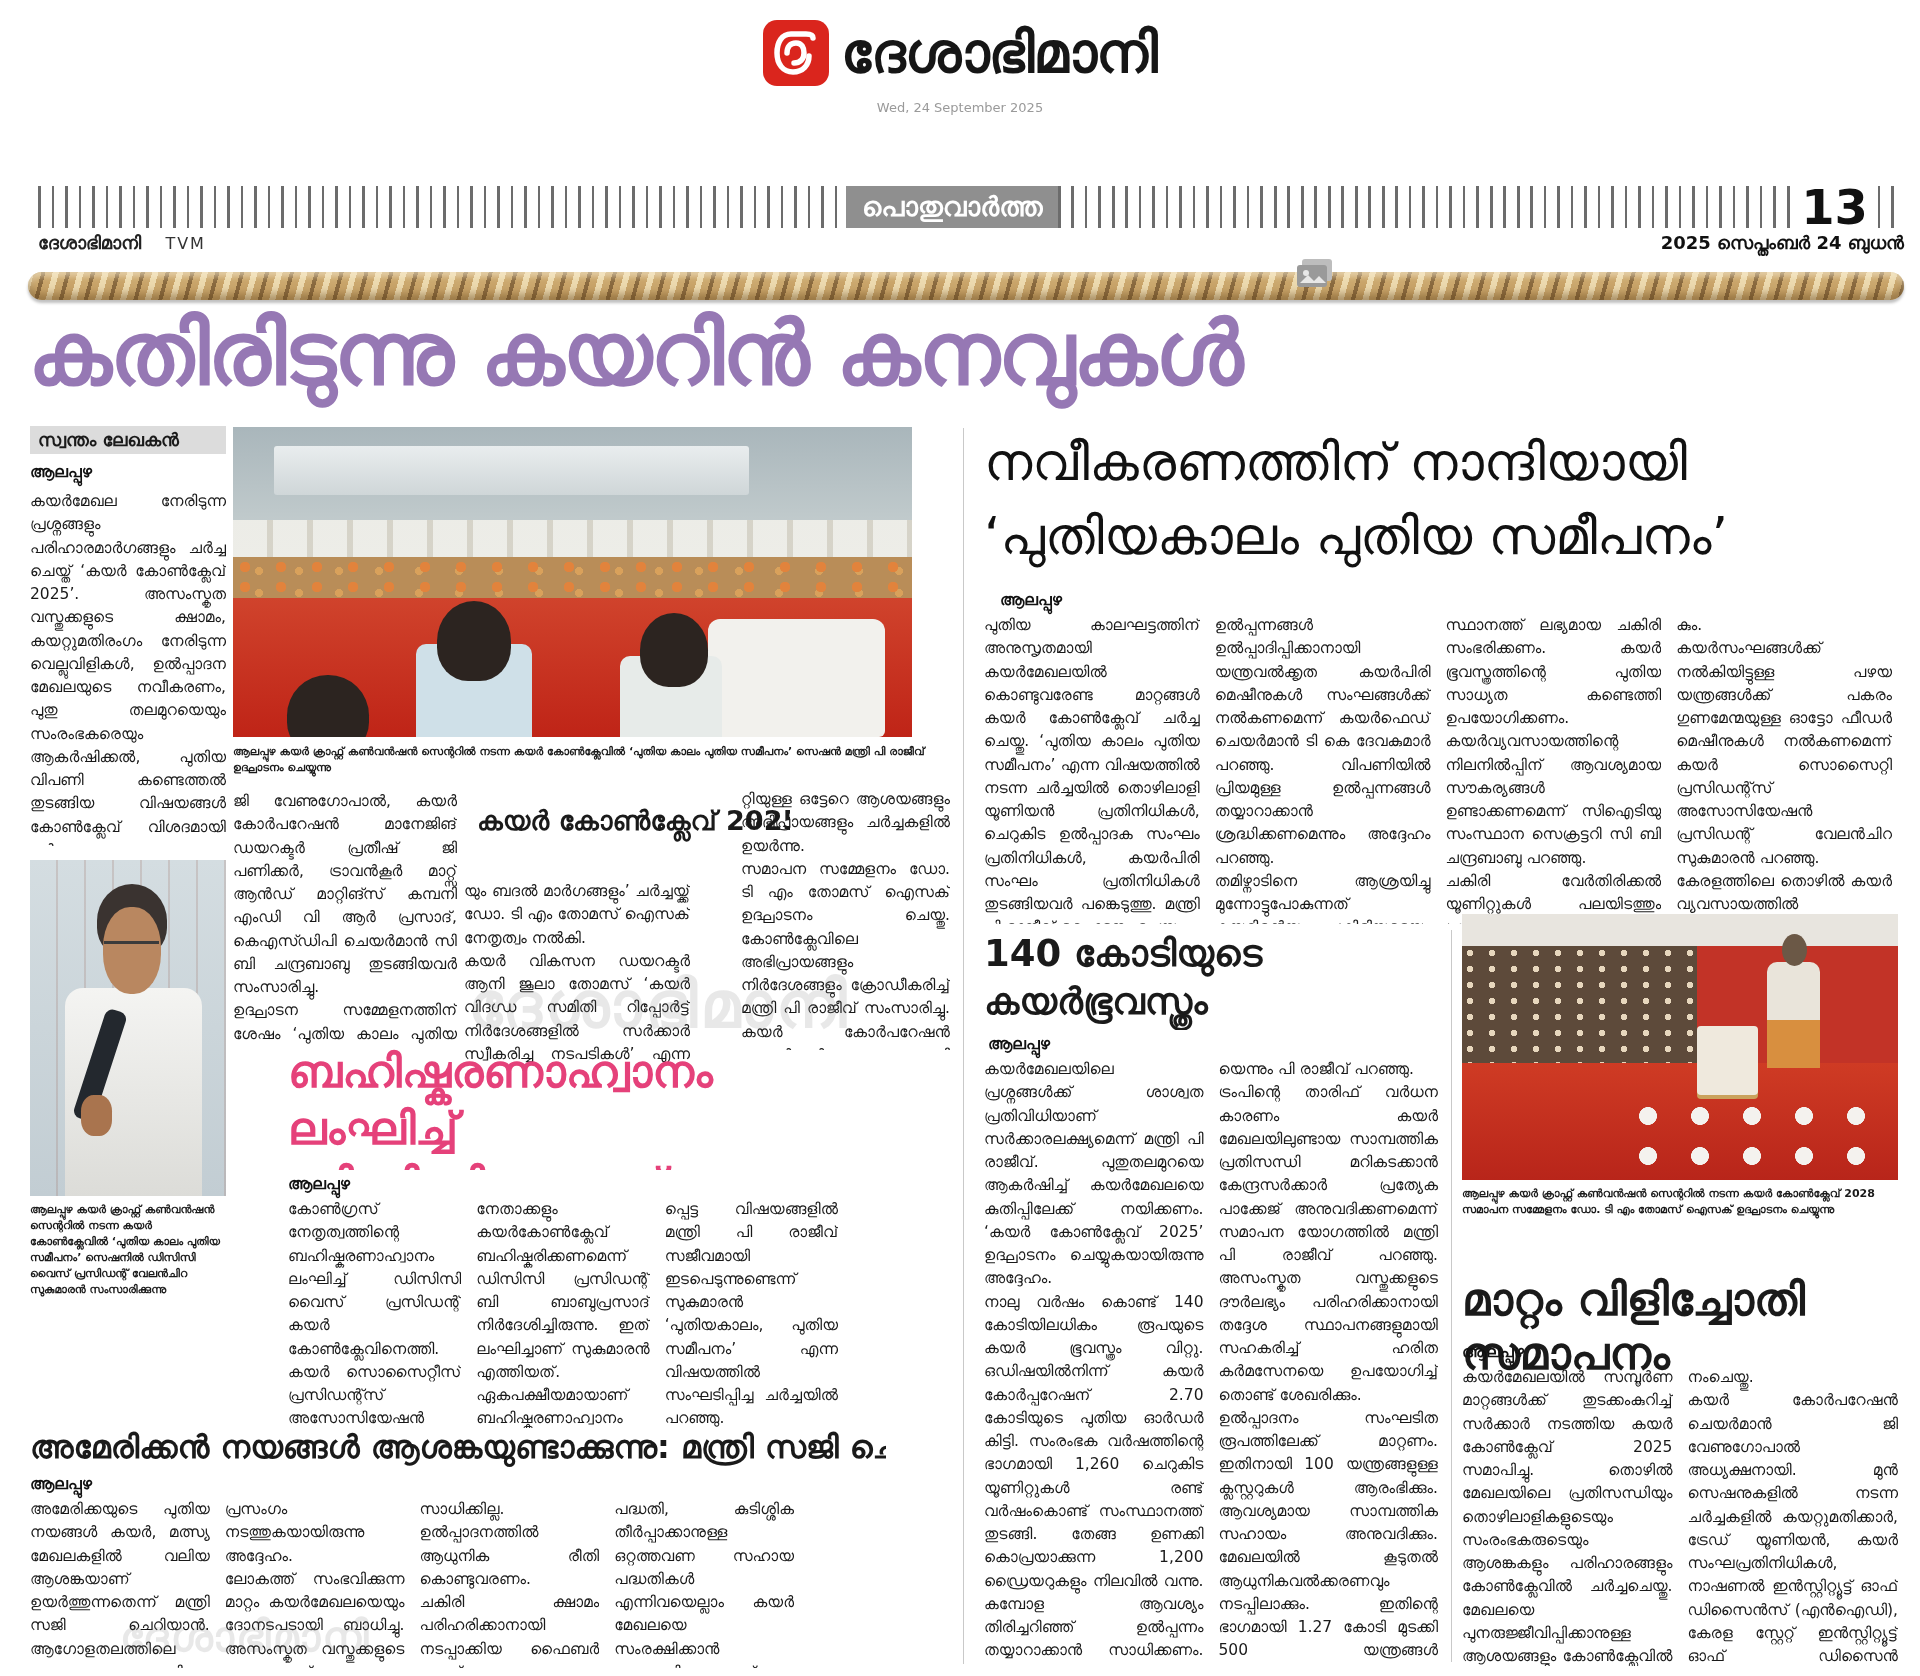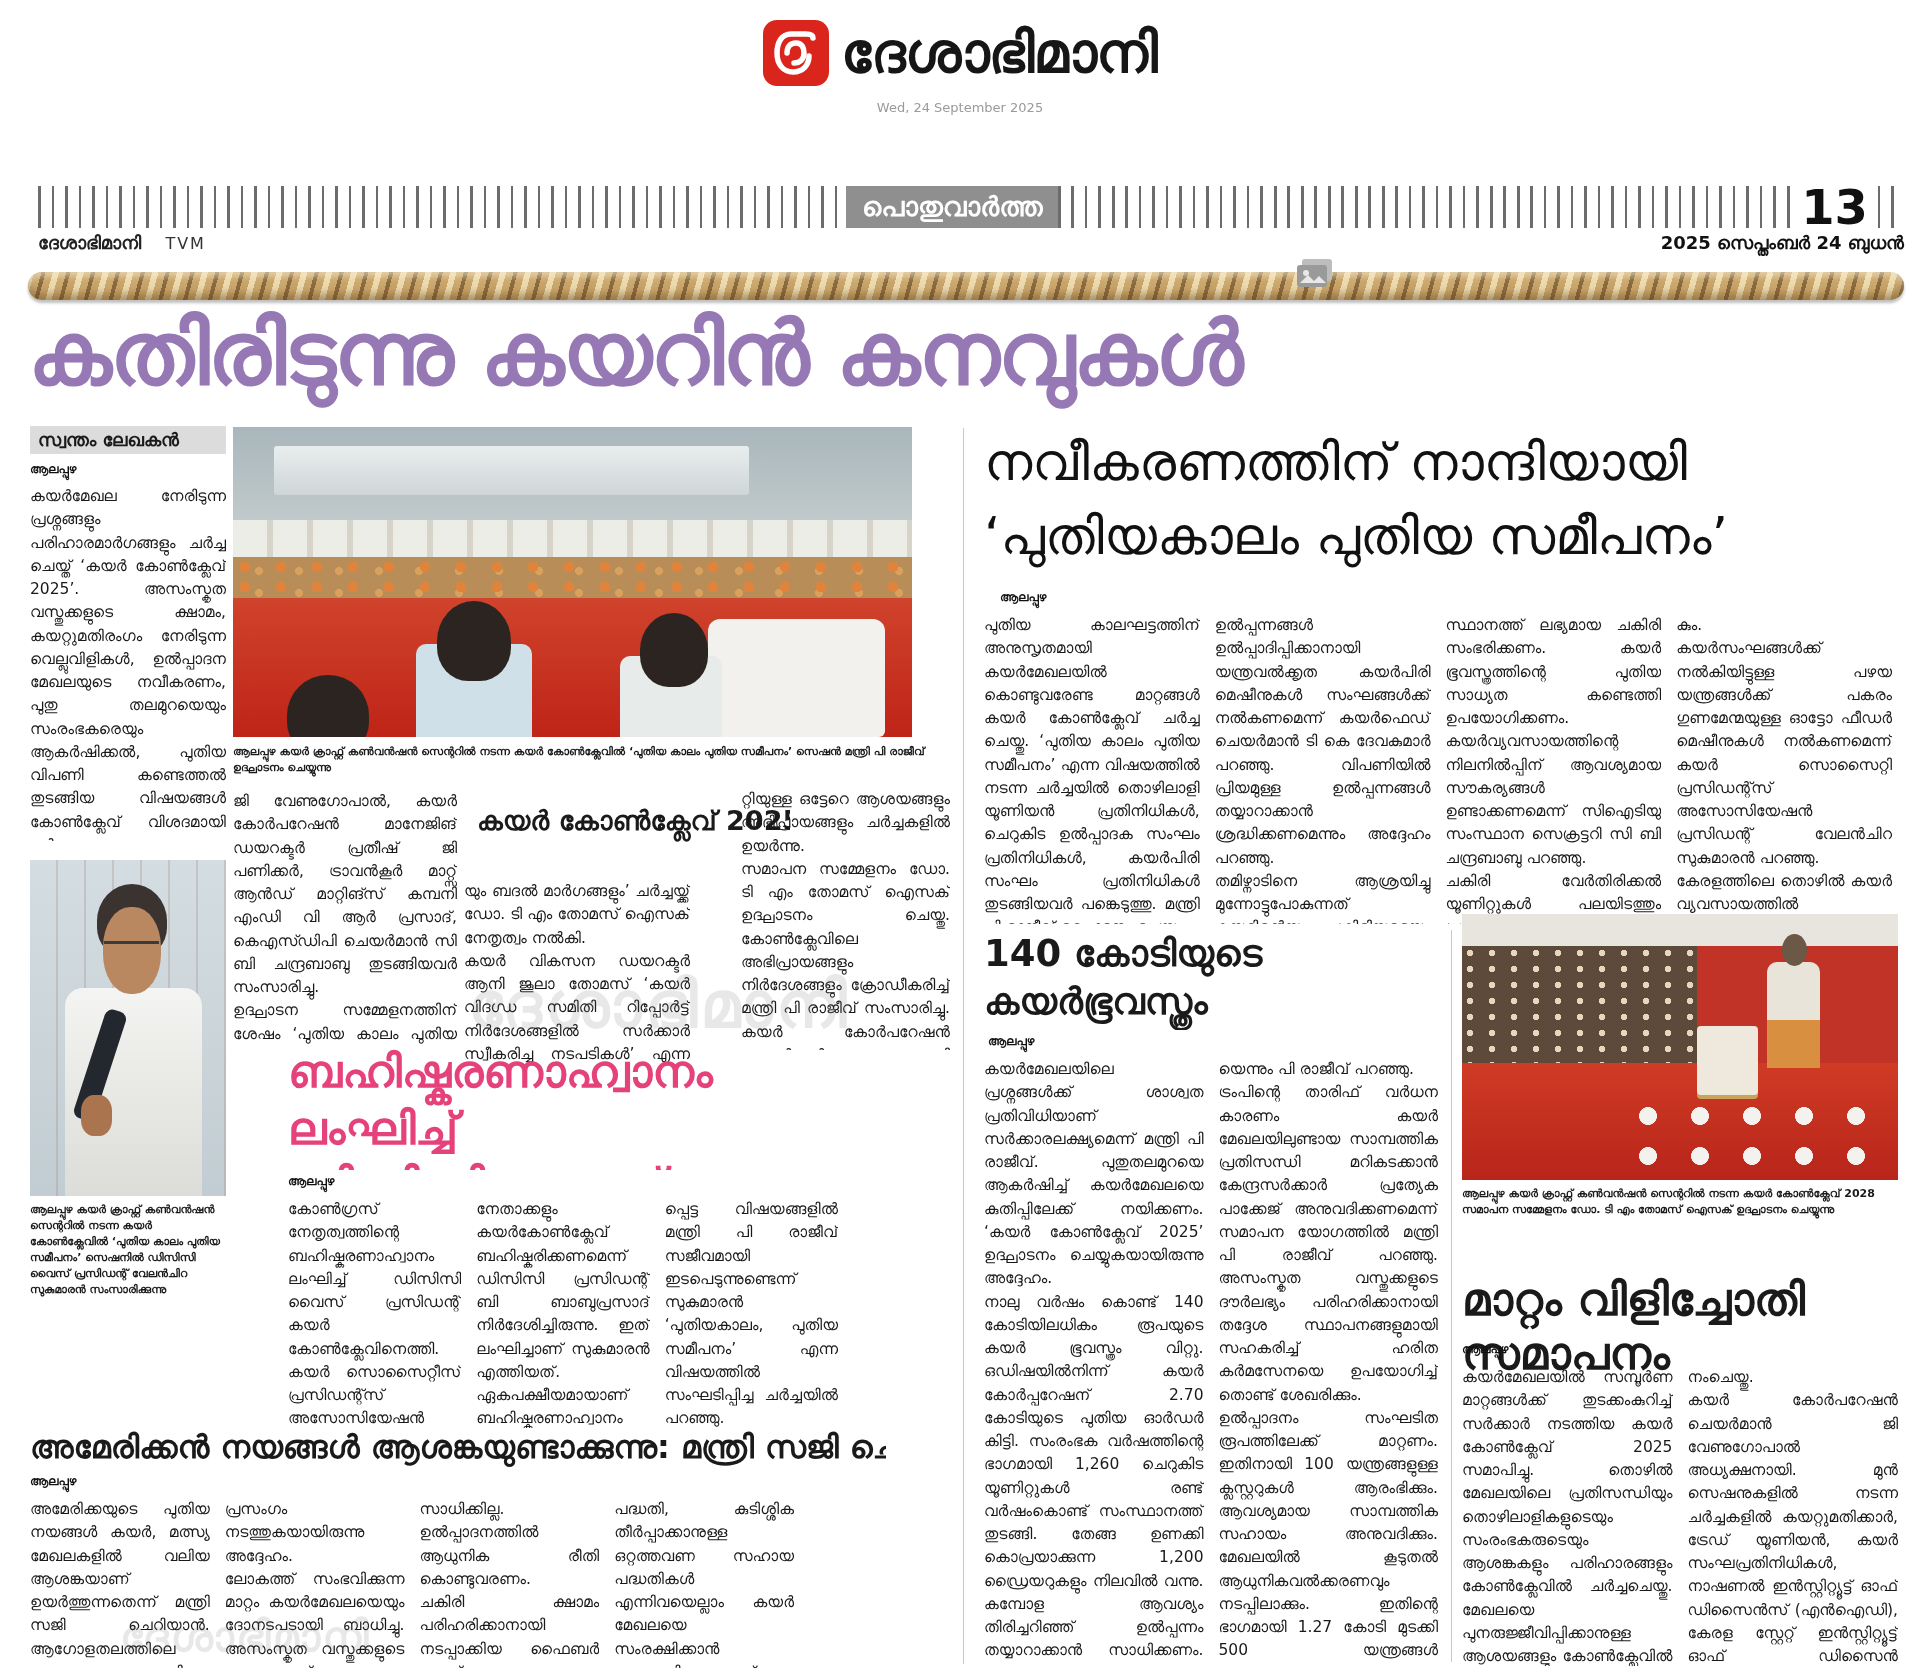--- a/index.html
+++ b/index.html
@@ -34,21 +34,21 @@
 
   
   .hl-main { position:absolute; top:302px; left:28px; width:1270px; height:120px; font-size:88px; font-weight:bold; color:#9678b4; letter-spacing:-2px; white-space:nowrap; overflow:hidden; }
   .hl-right { position:absolute; top:426px; left:984px; width:908px; height:160px; font-size:52px; font-weight:normal; color:#111; line-height:1.42; white-space:pre-line; overflow:hidden; }
   .hl-pink { position:absolute; top:1044px; left:288px; width:550px; height:126px; font-size:45px; font-weight:bold; color:#e5417a; line-height:1.26; white-space:pre-line; overflow:hidden; }
   .hl-america { position:absolute; top:1428px; left:30px; width:856px; height:44px; font-size:32px; font-weight:bold; white-space:nowrap; overflow:hidden; }
   .hl-geo { position:absolute; top:930px; left:984px; width:462px; height:100px; font-size:37px; font-weight:bold; line-height:1.3; white-space:pre-line; overflow:hidden; }
   .hl-closing { position:absolute; top:1244px; left:1462px; width:410px; height:122px; font-size:45px; font-weight:bold; line-height:1.2; white-space:pre-line; overflow:hidden;margin-top:29px; }
 
   .byline-box { background:#dcdcdc; font-weight:bold; font-size:18px; padding:3px 8px; }
-  .dateline { font-weight:bold; font-size:12px; color:#111; }
+  .dateline { font-weight:bold; font-size:16px; color:#111; }
   .body { font-size:15.5px; line-height:1.5; text-align:justify; white-space:pre-line; overflow:hidden; }
   .caption { font-weight:bold; font-size:11px; line-height:1.45; overflow:hidden; }
   .cols { display:flex; gap:15px; overflow:hidden; }
   .cols > div { flex:1; overflow:hidden; }
 
   
   .leftcol { position:absolute; top:426px; left:30px; width:196px; }
   .leftcol .dateline { margin-top:8px; }
   .leftcol .body { margin-top:9px; height:356px; }
 

